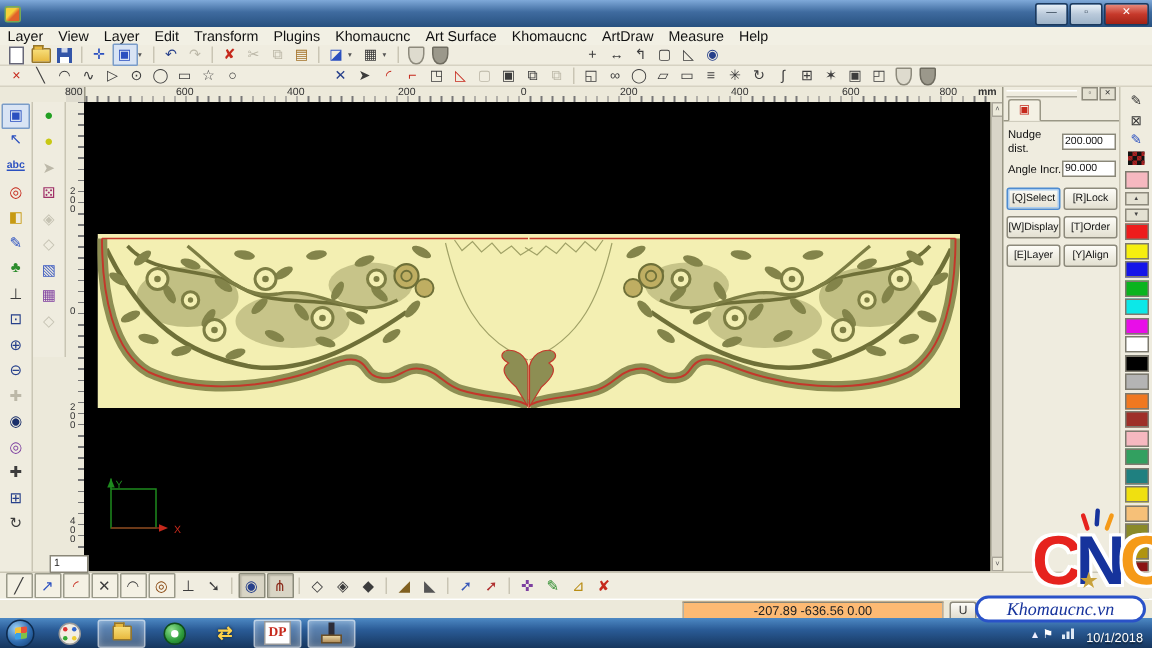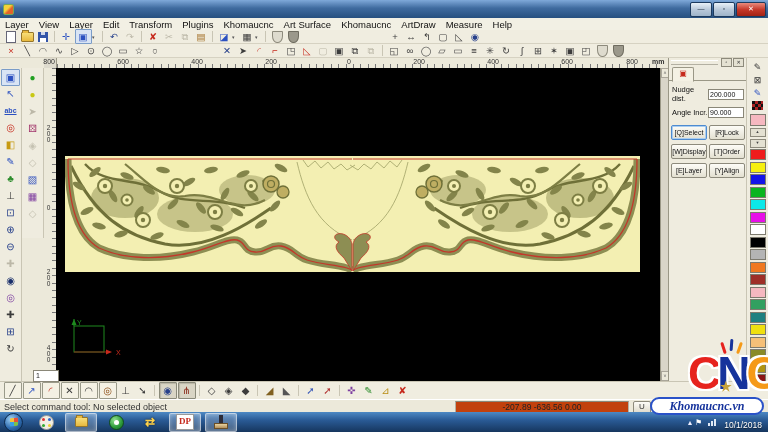--- a/index.html
+++ b/index.html
@@ -90,21 +90,21 @@
   
   .snapbar{position:absolute;left:0;top:381px;width:768px;height:18px;background:#f0ede0;border-top:1px solid #c9c5b4;
     display:flex;align-items:center;padding-left:3px;box-sizing:border-box}
   .stb{width:16px;height:15px;display:inline-flex;align-items:center;justify-content:center;font-size:10px;color:#3c3c3c;margin:0 .5px;flex:none}
   .stb.box{border:1px solid #9a9a8a;background:#f4f1e4;border-radius:1px}
   .stb.press{border:1px solid #8a8a7a;background:#d9d5c5;box-shadow:inset 1px 1px 1px #b9b5a5;border-radius:1px}
   .statusbar{position:absolute;left:0;top:399px;width:768px;height:13px;background:#ece9da;border-top:1px solid #fff;
     display:flex;align-items:center;font-size:9px;color:#333}
   .statmsg{margin-left:4px}
   .coordbox{position:absolute;left:455px;top:1px;width:172px;height:11px;border:1px solid #b3b0a2;border-top-color:#8a8778;
-    text-align:center;line-height:10px;font-size:8.5px;color:#222;background:#c2410c}
+    text-align:center;line-height:10px;font-size:8.5px;color:#222;background:#fdba74}
   .ubtn{position:absolute;left:633px;top:1px;width:16px;height:11px;border:1px solid #8d8a7c;border-radius:2px;
     background:linear-gradient(#fdfcf7,#ddd9ca);text-align:center;font-size:8px;line-height:10px}
   
   .taskbar{position:absolute;left:0;top:412px;width:768px;height:20px;
     background:linear-gradient(#4d89c4,#2a5b96 40%,#16365e);display:flex;align-items:center}
   .orb{width:17px;height:17px;border-radius:50%;margin:0 6px 0 4px;flex:none;
     background:radial-gradient(circle at 35% 30%,#9fd2f5,#2f6cb0 55%,#123a6b);border:1px solid #0d2a4d;
     display:flex;align-items:center;justify-content:center}
   .flagwin{width:8px;height:8px;border-radius:1px;transform:skewY(-6deg);
     background:conic-gradient(#e8503a 0 25%,#7ec24a 0 50%,#3aa0e8 0 75%,#f2c23a 0)}
@@ -130,21 +130,21 @@
     font-weight:bold;font-size:46px;line-height:50px;letter-spacing:-4px;font-family:"Liberation Sans",sans-serif;
     text-shadow:2px 2px 0 #fff,-2px -2px 0 #fff,2px -2px 0 #fff,-2px 2px 0 #fff,0 2px 0 #fff,0 -2px 0 #fff}
   .cnclogo .c1{color:#e6231e}.cnclogo .n1{color:#16339c}.cnclogo .c2{color:#f59a18}
   .cncstar{position:absolute;left:32px;top:14px;font-size:13px;color:#c8a23c;text-shadow:none;letter-spacing:0;z-index:61}
   .spark{position:absolute;width:3px;height:12px;border-radius:2px;z-index:59}
   .sp1{left:34px;top:-6px;background:#e6231e;transform:rotate(-18deg)}
   .sp2{left:42px;top:-9px;background:#16339c;transform:rotate(4deg)}
   .sp3{left:50px;top:-6px;background:#f59a18;transform:rotate(20deg)}
   .siteband{position:absolute;left:650px;top:397px;width:114px;height:18px;z-index:62;background:#fff;
     border:2px solid #2a52c8;border-radius:9px;box-sizing:border-box;display:flex;align-items:center;justify-content:center;
-    color:#16339c;font-weight:bold;font-style:italic;font-size:12px;font-family:"Liberation Serif",serif}
+    color:#16339c;font-weight:normal;font-style:italic;font-size:12px;font-family:"Liberation Serif",serif}
 </style>
 </head>
 <body>
 
 <div class="titlebar">
   <i class="appico"></i>
   <span class="winbtns">
     <span class="winbtn">—</span>
     <span class="winbtn">▫</span>
     <span class="winbtn close">✕</span>
@@ -482,21 +482,20 @@
   <span class="stb" style="color:#3858b8">➚</span>
   <span class="stb" style="color:#b03030">➚</span>
   <span class="sep"></span>
   <span class="stb" style="color:#7d3fa0">✜</span>
   <span class="stb" style="color:#2c8c2c">✎</span>
   <span class="stb" style="color:#b98d14">⊿</span>
   <span class="stb" style="color:#c6291c">✘</span>
 </div>
 
 <div class="statusbar">
-  <span class="statmsg">Select command tool: No selected object</span>
   <span class="coordbox">-207.89 -636.56 0.00</span>
   <span class="ubtn">U</span>
 </div>
 
 <div class="taskbar">
   <span class="orb">
       <i class="flagwin"></i>
     </span>
   <span class="task">
       <i class="pal"></i>

